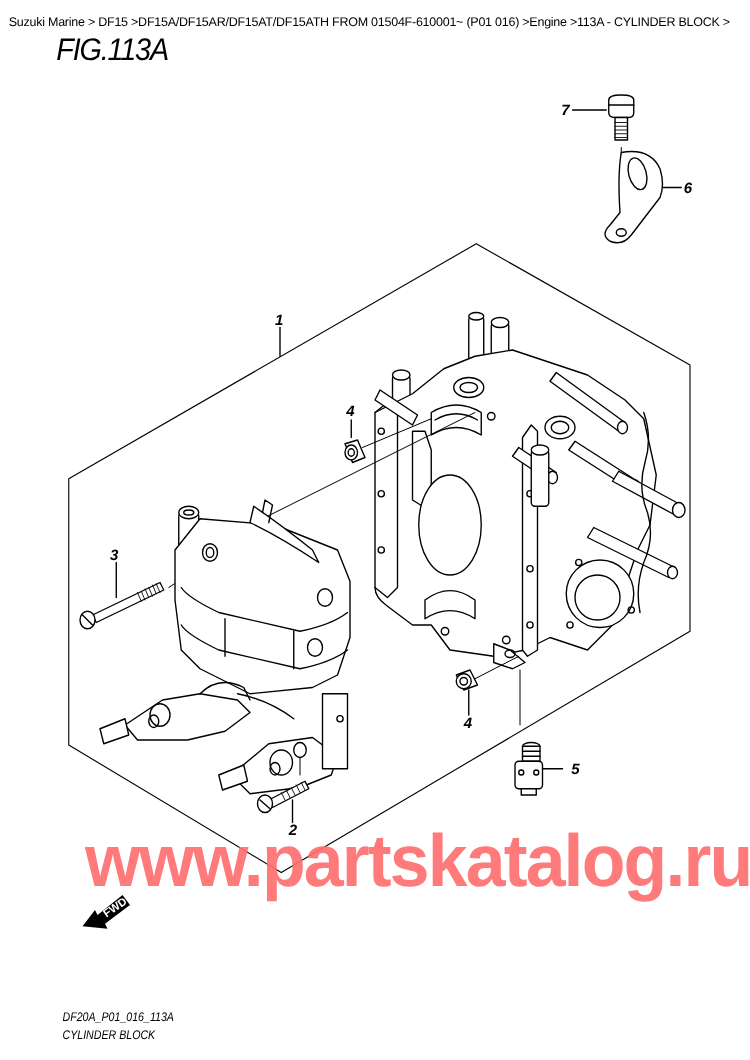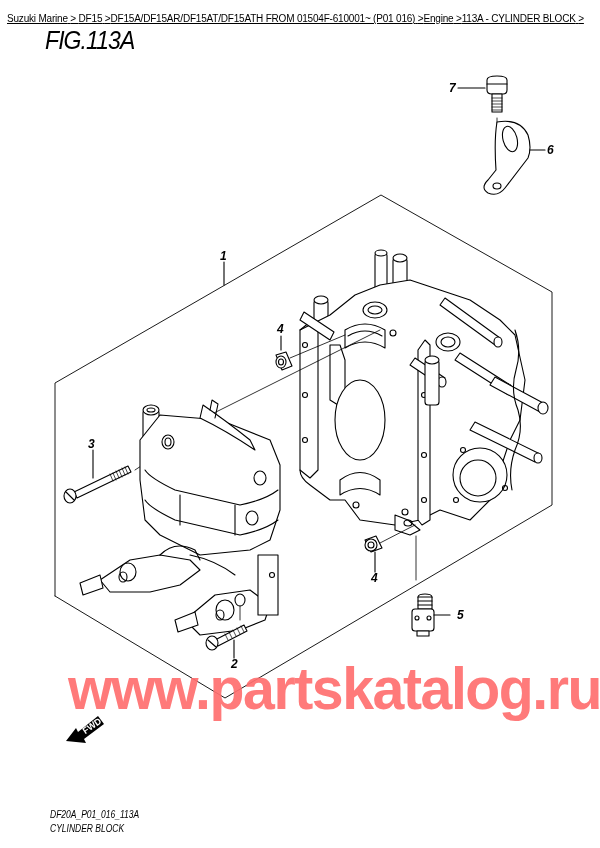--- a/index.html
+++ b/index.html
@@ -1,18 +1,18 @@
 <!DOCTYPE html>
 <html><head>
 <meta charset="utf-8">
 <style>
   html, body { margin: 0; padding: 0; background: #ffffff; }
   body { width: 600px; height: 848px; position: relative; overflow: hidden;
          font-family: "Liberation Sans", sans-serif; color: #000; }
-  .breadcrumb { position: absolute; left: 7px; top: 13px; font-size: 10px; letter-spacing: -0.2px; white-space: nowrap; text-decoration: underline; }
+  .breadcrumb { position: absolute; left: 7px; top: 13px; font-size: 10px; letter-spacing: -0.2px; white-space: nowrap; }
   .breadcrumb span { cursor: pointer; }
   .fig-title { position: absolute; left: 45px; top: 26px; font-size: 25px; font-style: italic; letter-spacing: -1px; transform: scaleX(0.92); transform-origin: left; }
   svg.diagram { position: absolute; left: 0; top: 0; }
   .callout { position: absolute; font-size: 12px; font-style: italic; font-weight: bold; }
   .watermark { position: absolute; left: 68px; top: 655px; font-size: 59px; font-weight: bold; color: #ff6f6f;
                letter-spacing: -1.5px; opacity: 0.92; white-space: nowrap; transform: scaleX(0.97); transform-origin: left; }
   .footer-code { position: absolute; left: 50px; top: 809px; font-size: 10px; font-style: italic; transform: scaleX(0.85); transform-origin: left; }
   .footer-name { position: absolute; left: 50px; top: 823px; font-size: 10px; font-style: italic; transform: scaleX(0.85); transform-origin: left; }
   .fwd { position: absolute; left: 64px; top: 708px; width: 44px; height: 36px; }
 </style>

